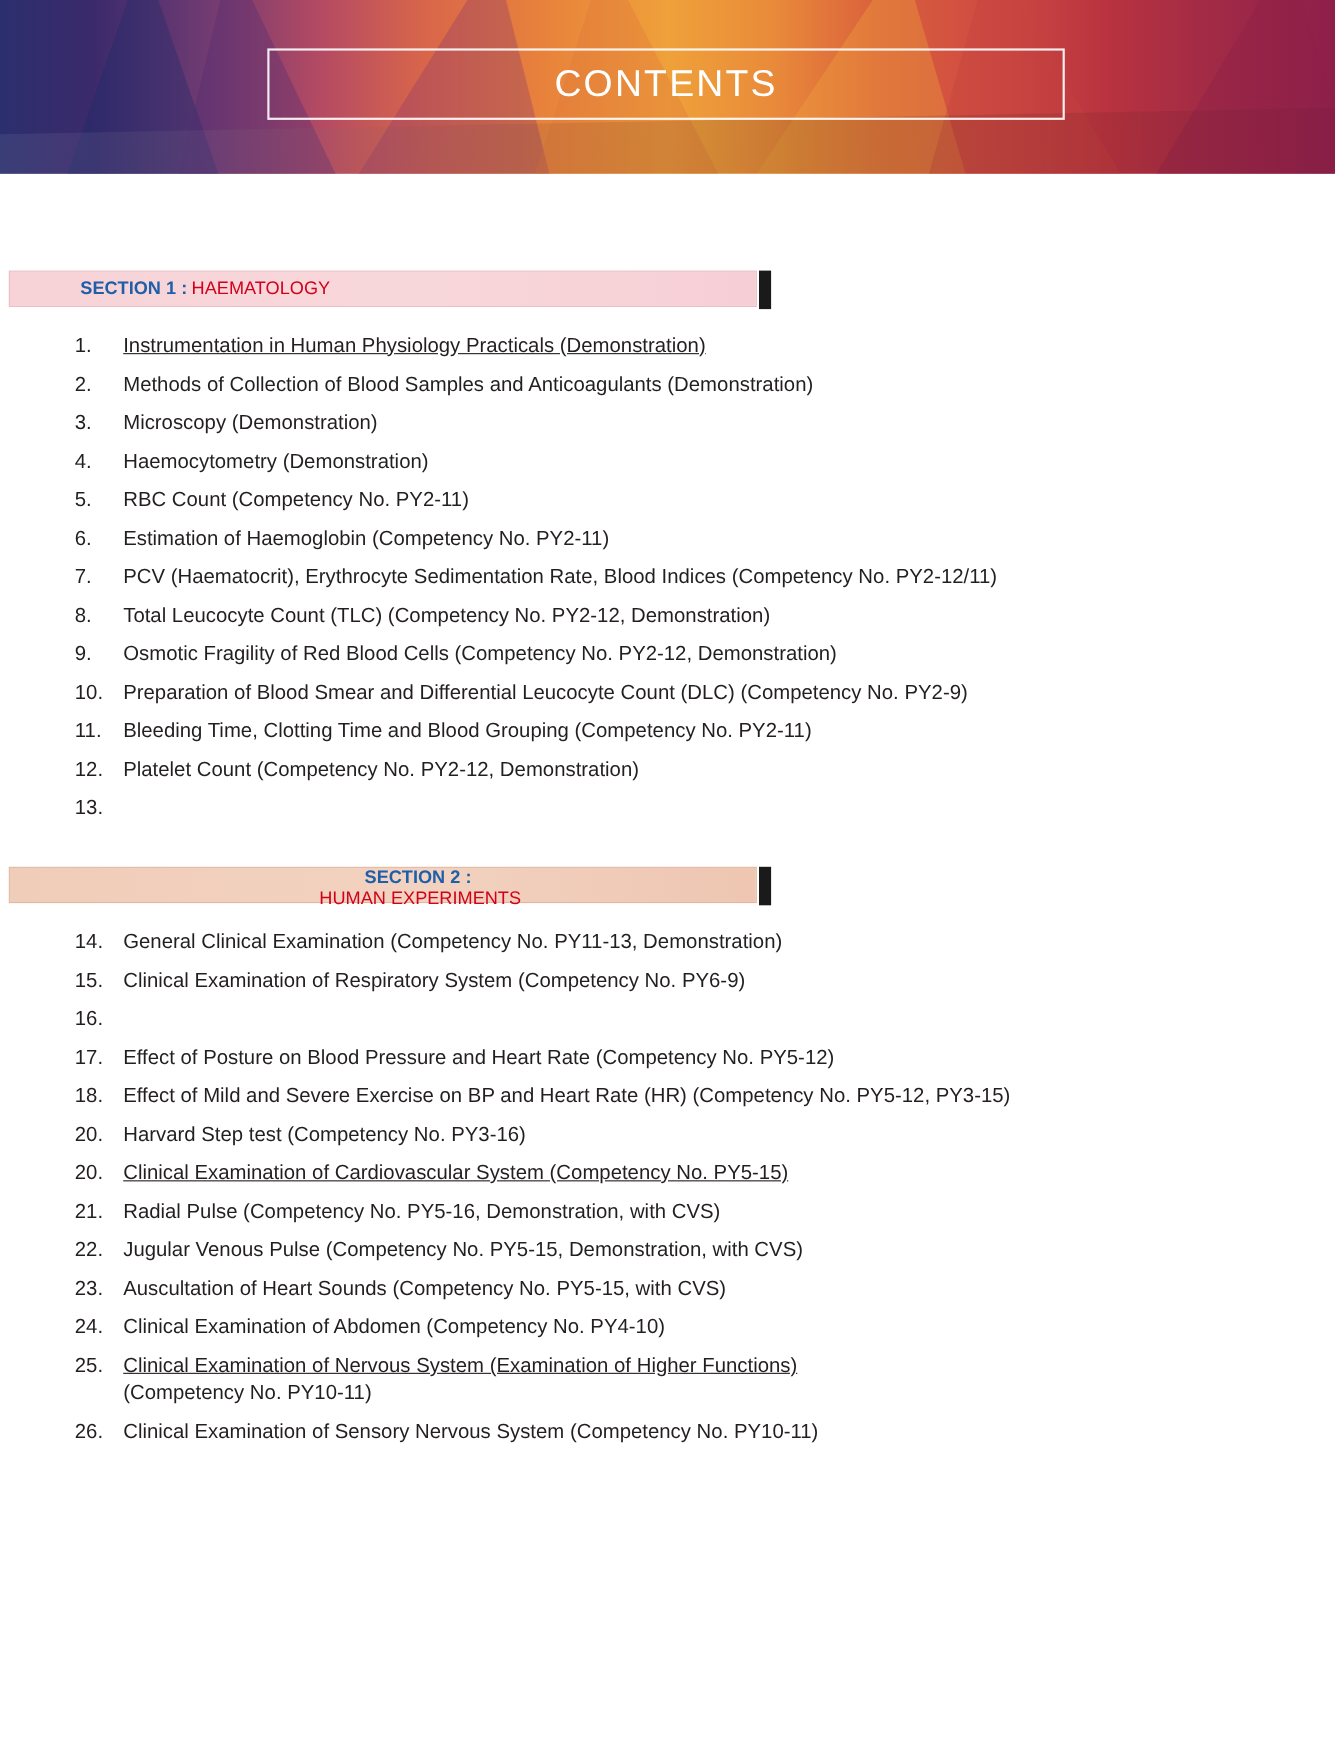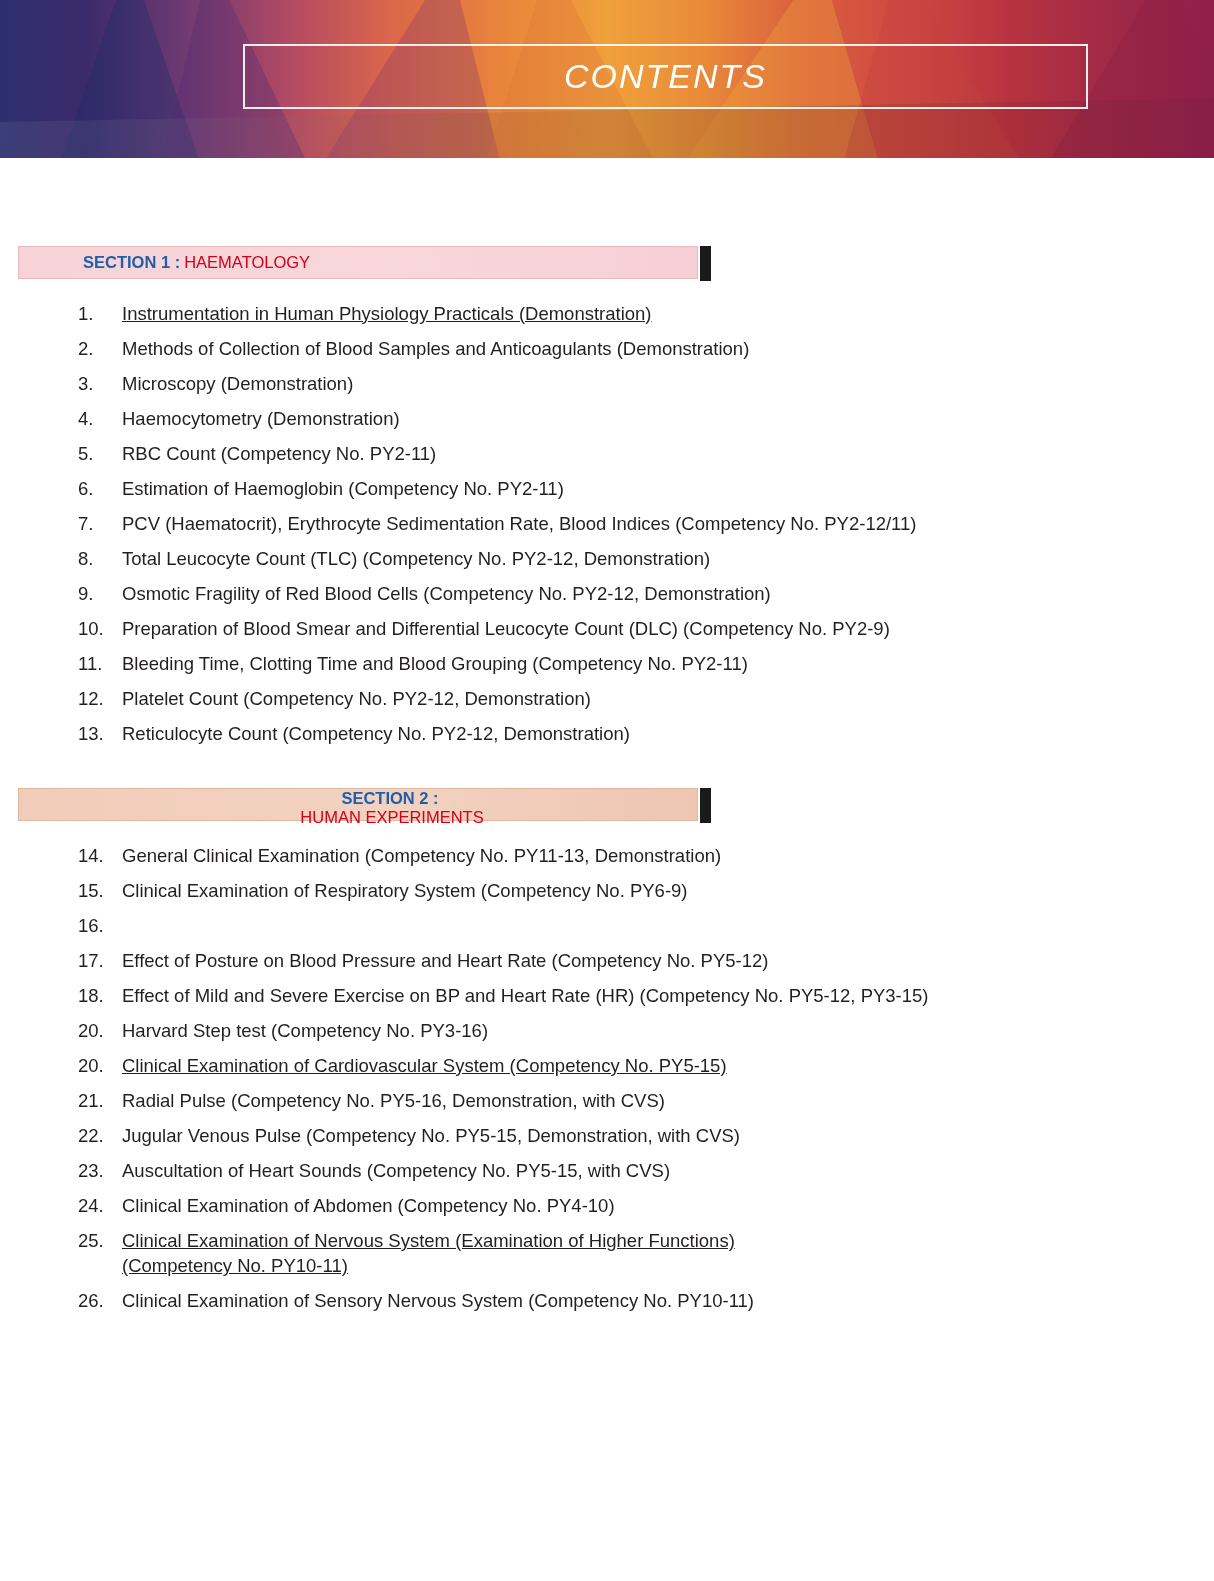--- a/index.html
+++ b/index.html
@@ -93,40 +93,39 @@
     width: 1214px;
     height: 60px;
     background: linear-gradient(100deg, rgba(255,255,255,0.10) 0%, rgba(0,0,0,0.18) 60%, rgba(0,0,0,0.05) 100%);
     clip-path: polygon(0 40%, 100% 0%, 100% 100%, 0% 100%);
     opacity: 0.7;
   }
   .banner-title-box {
     position: absolute;
     left: 243px;
     top: 44px;
-    width: 845px;
+    width: 725px;
     height: 65px;
     border: 2px solid rgba(255,255,255,0.9);
     box-sizing: border-box;
     display: flex;
     align-items: center;
     justify-content: center;
-    font-style: italic;
   }
   .banner-title {
     color: #ffffff;
     font-size: 34px;
     letter-spacing: 2px;
     font-weight: 400;
     font-family: "Liberation Sans", sans-serif;
   }
 
   
   .content {
-    padding: 0 0 0 10px;
+    padding: 0 0 0 0;
   }
 
   .section-header {
     position: relative;
     margin: 0 0 0 8px;
     width: 680px;
     height: 33px;
     display: flex;
     align-items: center;
     box-sizing: border-box;
@@ -184,21 +183,20 @@
     box-sizing: content-box;
     white-space: nowrap;
   }
   .toc-text {
     flex: 1;
     padding-right: 24px;
   }
   .toc-text .cont {
     display: block;
     padding-left: 0;
-    text-decoration: underline;
   }
   .pre-sec1 { height: 88px; }
   .pre-sec2 { height: 42px; }
   .post-sec { height: 12px; }
 
   .justify { text-align: justify; text-align-last: left; text-decoration: underline; }
 </style>
 </head>
 <body>
 
@@ -272,21 +270,20 @@
     <li class="toc-item">
       <span class="toc-num">11.</span>
       <span class="toc-text">Bleeding Time, Clotting Time and Blood Grouping (Competency No. PY2-11)</span>
     </li>
     <li class="toc-item">
       <span class="toc-num">12.</span>
       <span class="toc-text">Platelet Count (Competency No. PY2-12, Demonstration)</span>
     </li>
     <li class="toc-item">
       <span class="toc-num">13.</span>
-      <span class="toc-text">Reticulocyte Count (Competency No. PY2-12, Demonstration)</span>
     </li>
   </ul>
 
   <div class="pre-sec2"></div>
 
   <div class="section-header sec2">
     <span class="sec-label">SECTION 2 :</span>
     <span class="sec-name">HUMAN EXPERIMENTS</span>
     <span class="bar-cap"></span>
   </div>

